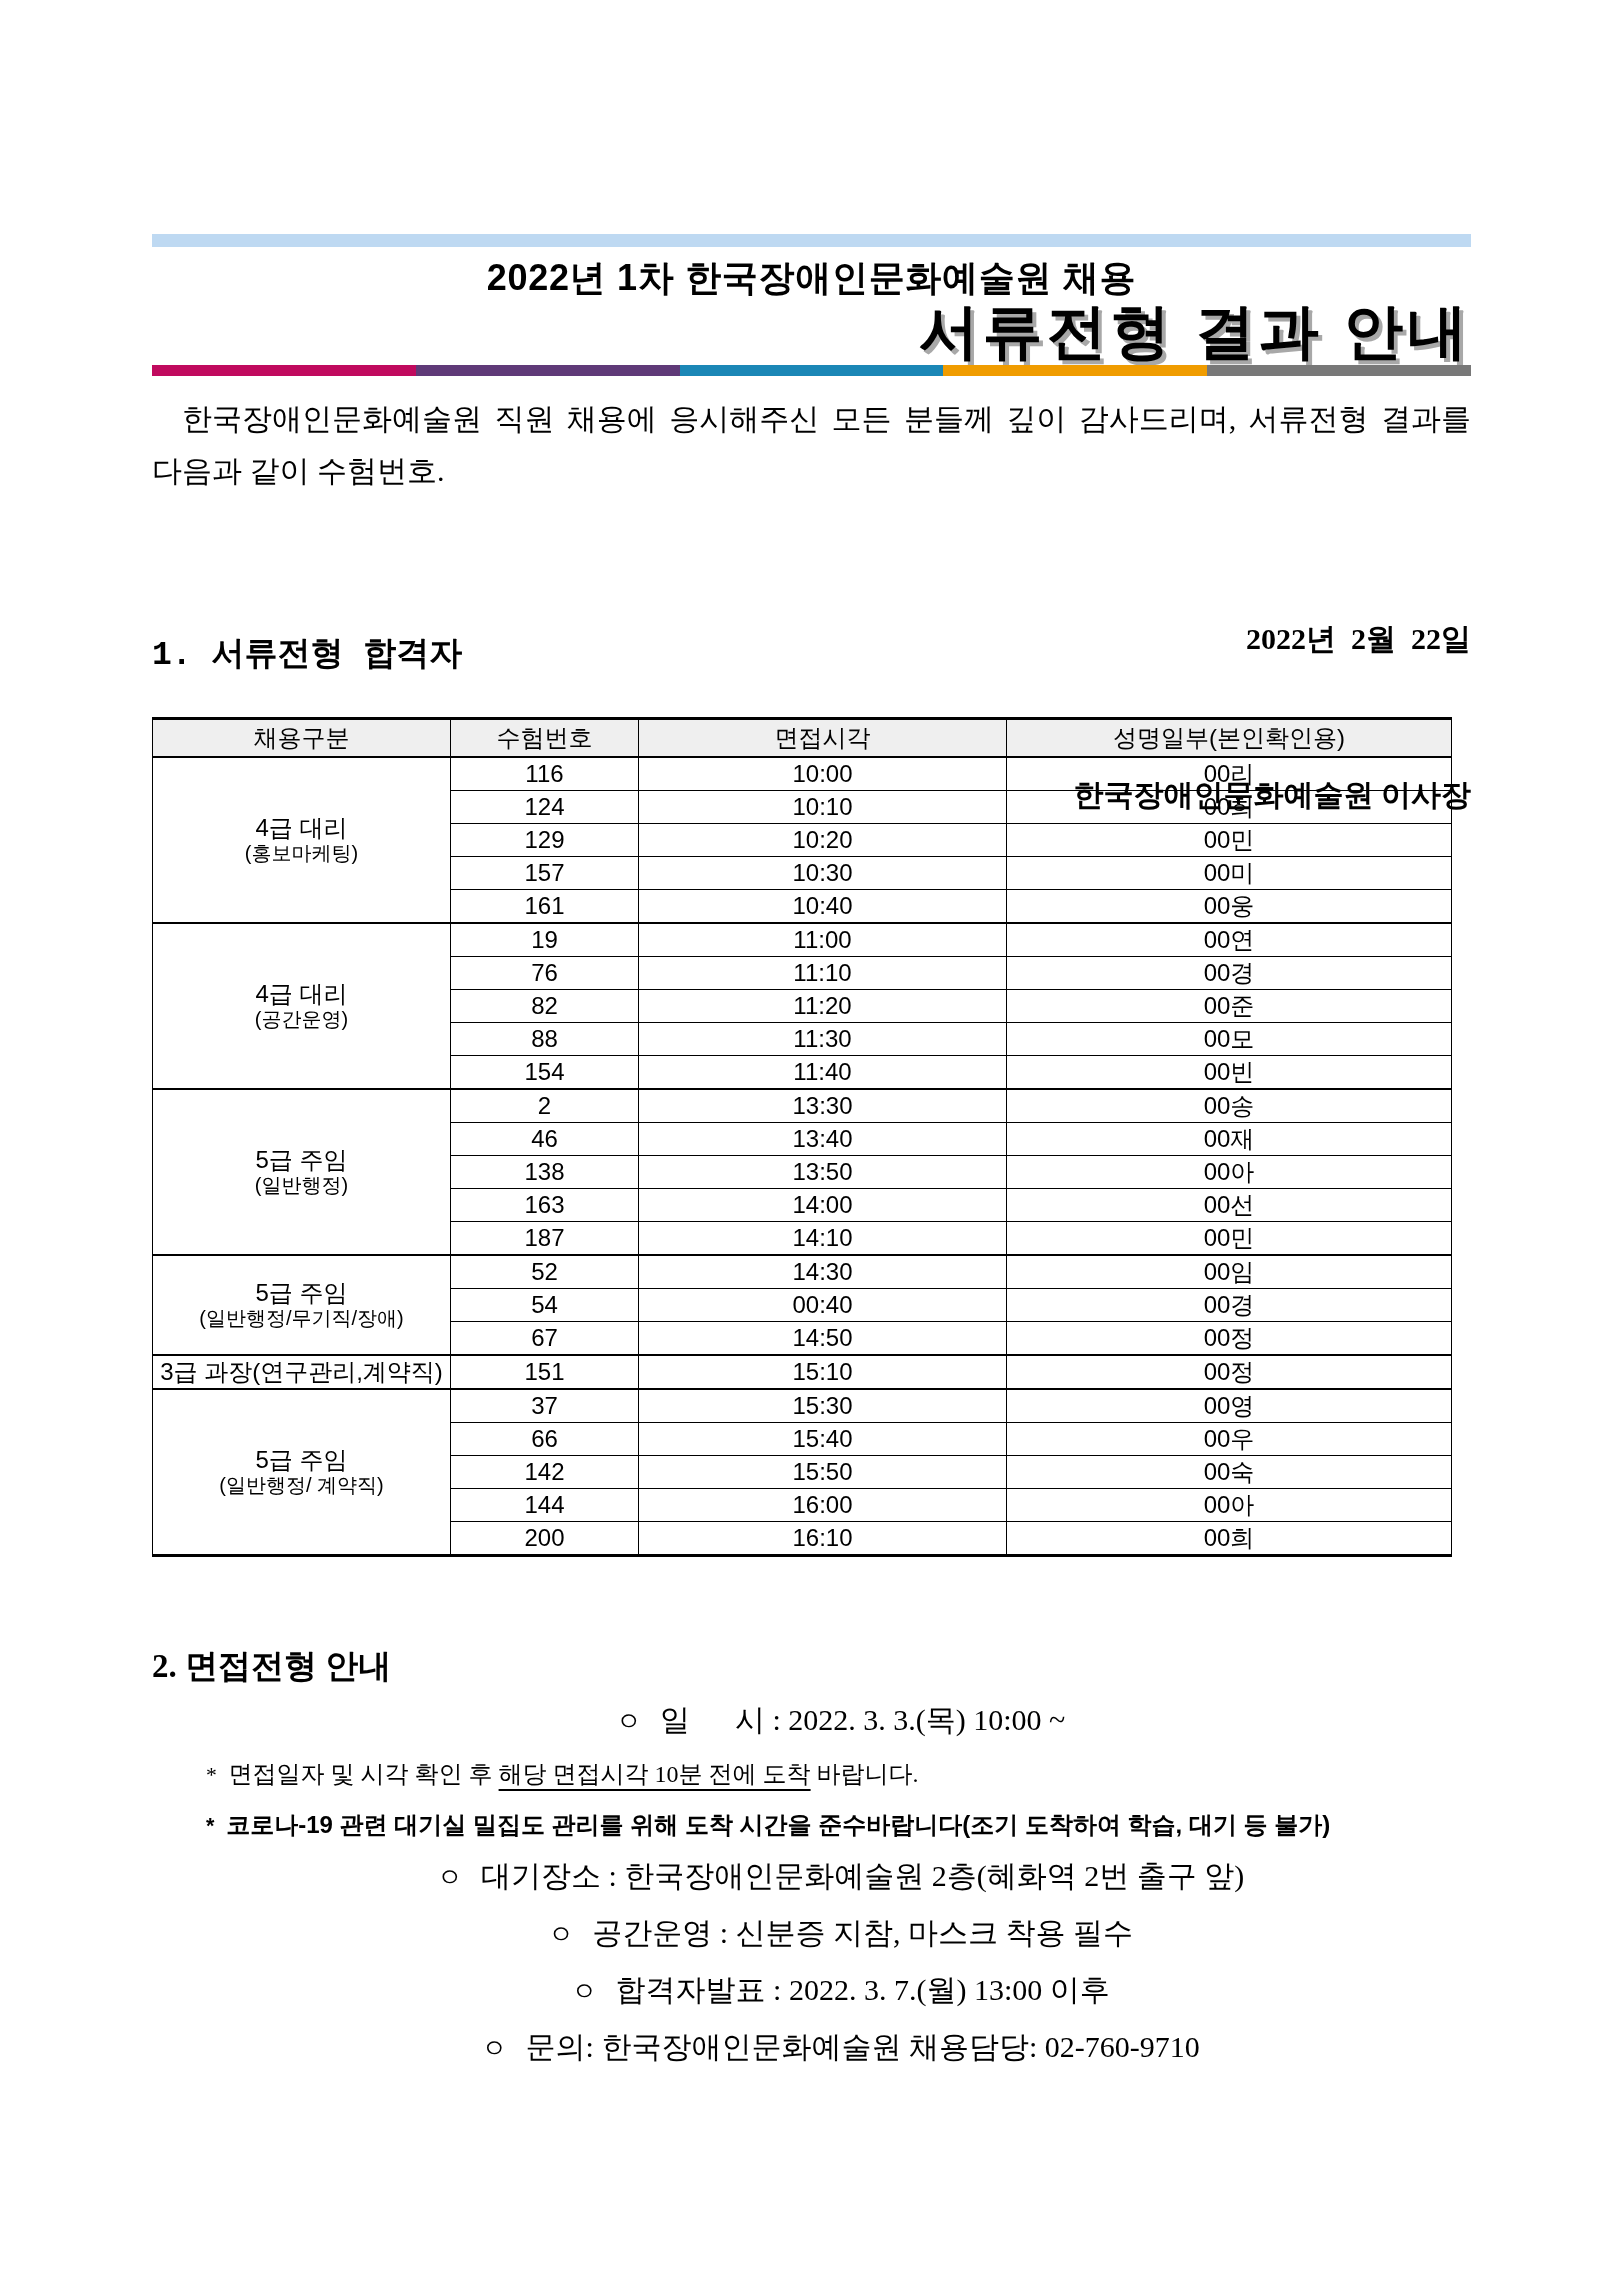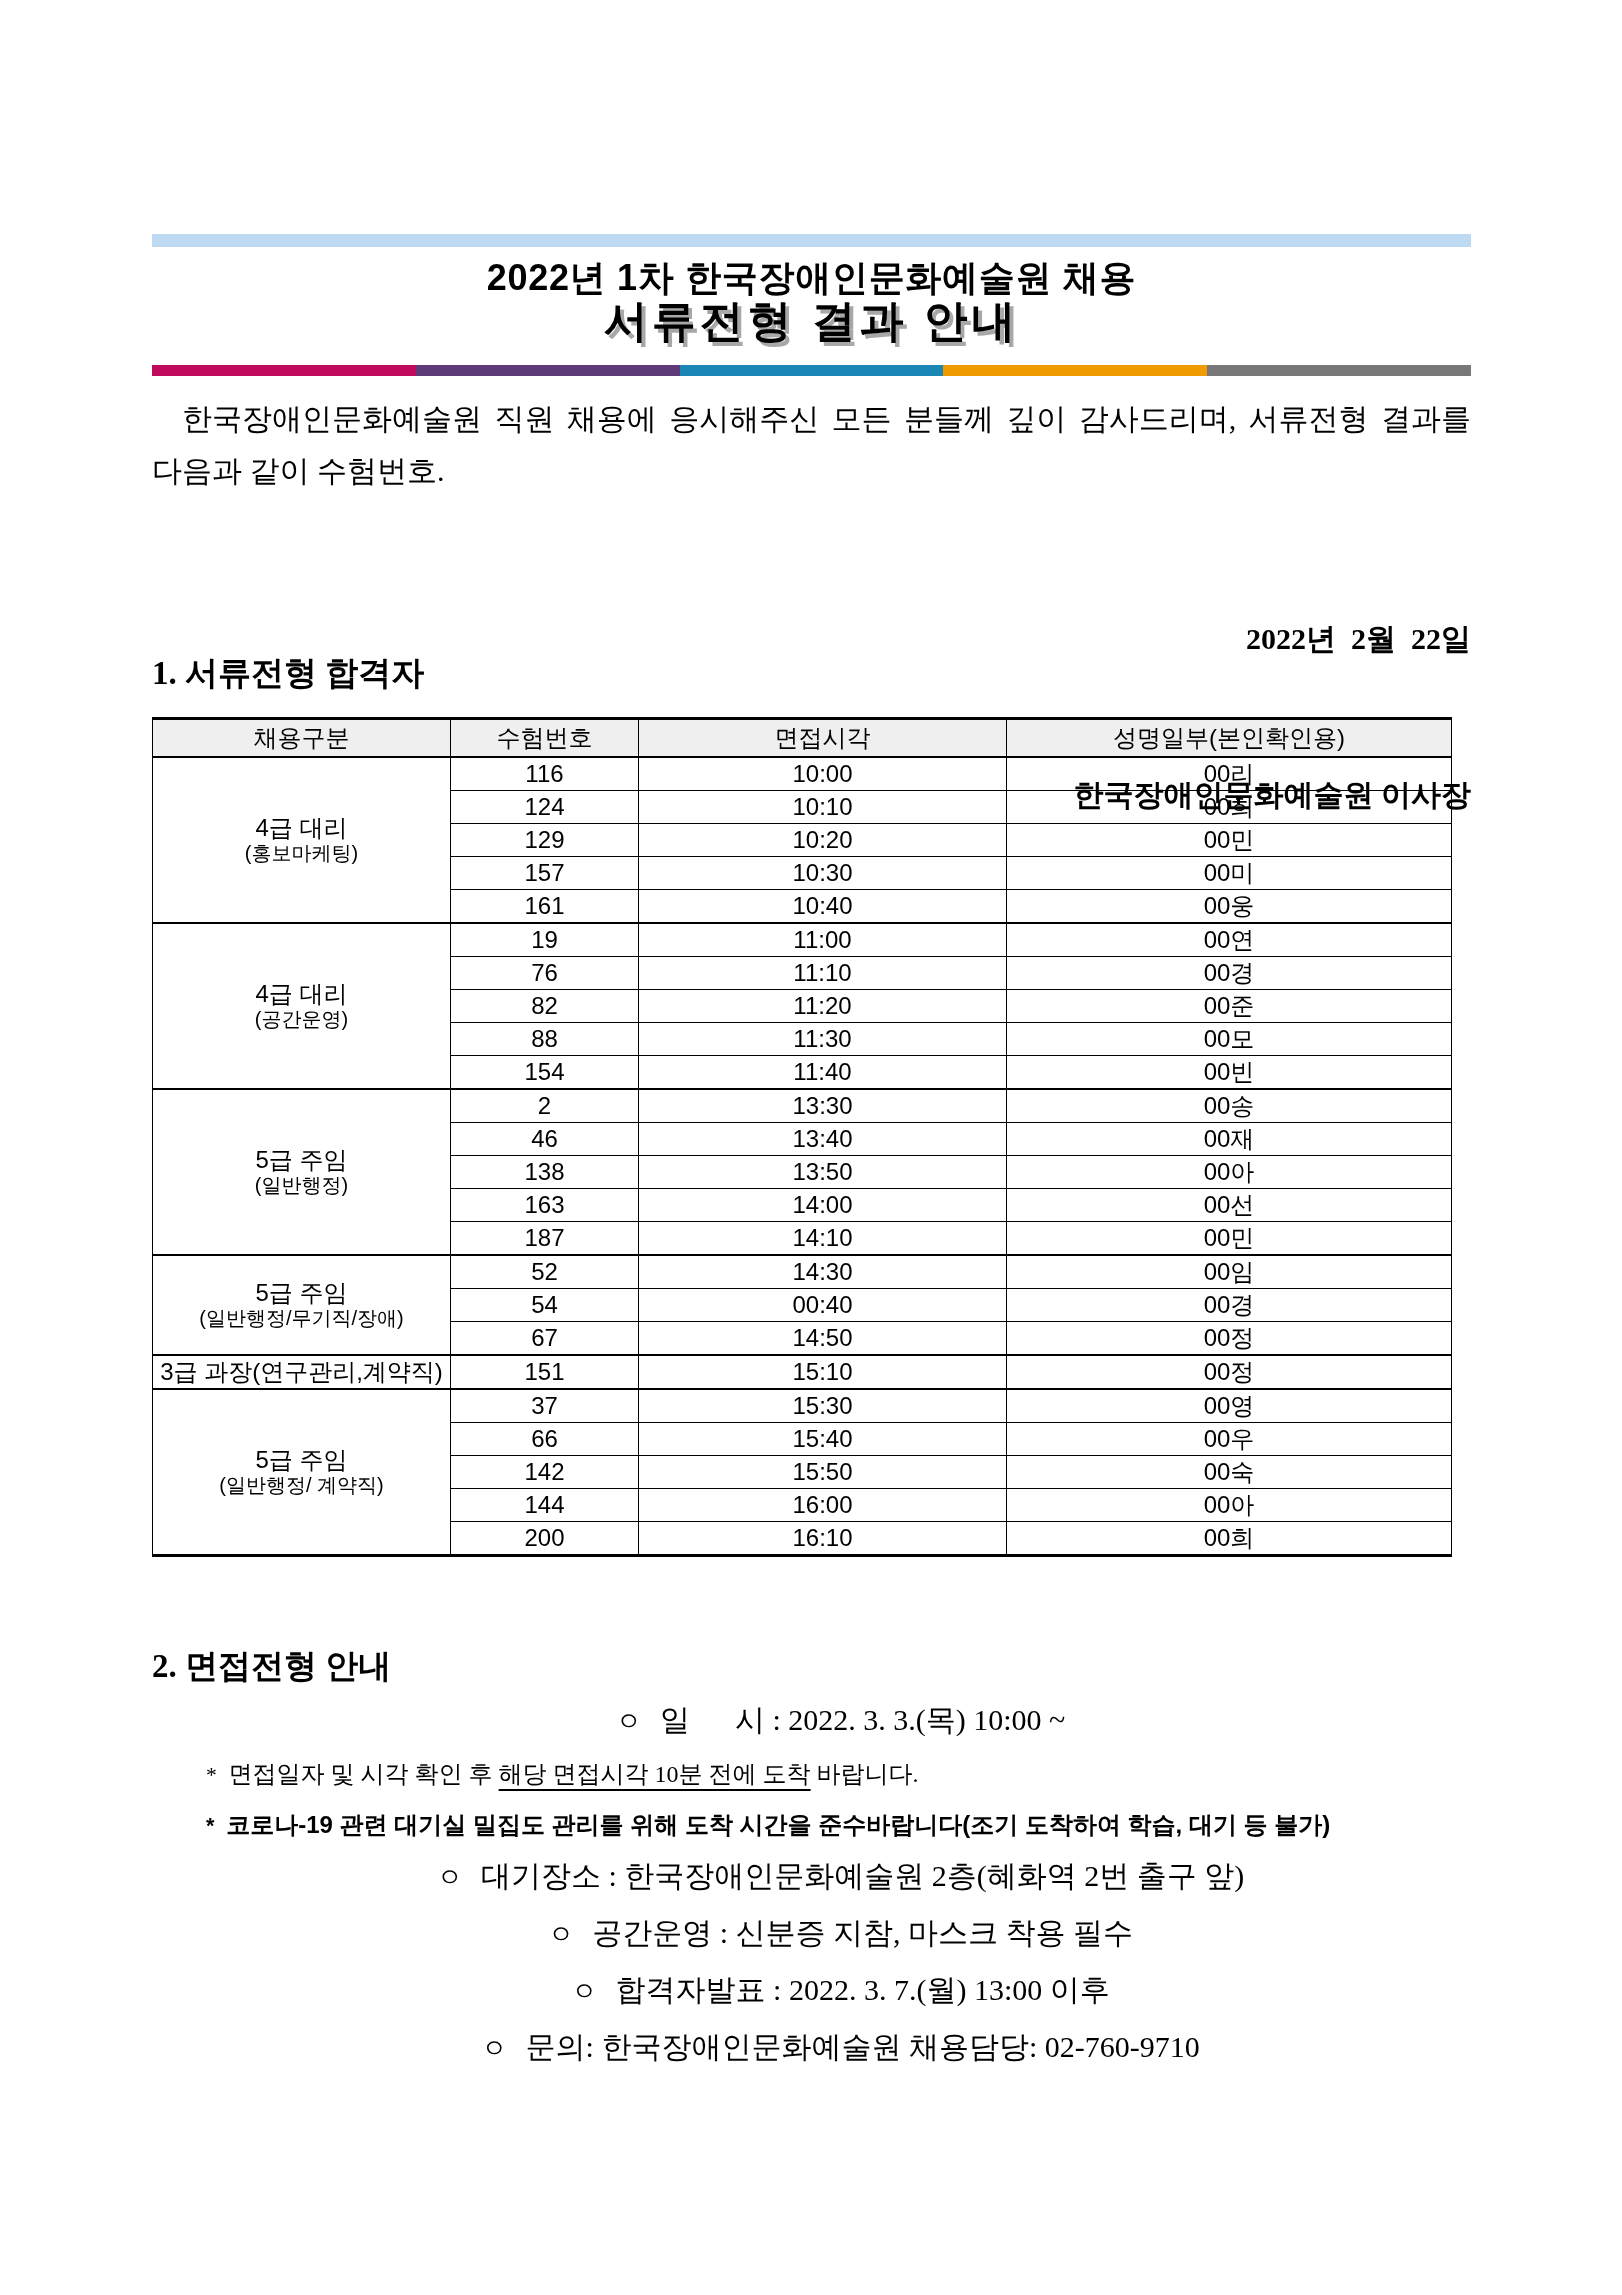--- a/index.html
+++ b/index.html
@@ -8,36 +8,36 @@
     width: 1623px; height: 2295px; position: relative;
     background: #ffffff; color: #000;
     font-family: "Liberation Serif", serif;
   }
   .top-bar { position: absolute; left: 152px; top: 234px; width: 1319px; height: 13px; }
   .title1 {
     position: absolute; left: 152px; top: 254px; width: 1319px; text-align: center;
     font-family: "Liberation Sans", sans-serif; font-size: 36px; font-weight: bold; letter-spacing: 0.7px;
   }
   .title2 {
-    position: absolute; left: 152px; top: 292px; width: 1319px; text-align: center;
-    font-family: "Liberation Sans", sans-serif; font-size: 44px; font-weight: bold;
+    position: absolute; left: 152px; top: 292px; width: 1319px; text-align: right;
+    font-family: "Liberation Sans", sans-serif; font-size: 60px; font-weight: bold;
     letter-spacing: 3.9px; text-shadow: 3.9px 3.9px 0 #a8a8a8;
   }
   .color-bar { position: absolute; left: 152px; top: 365px; width: 1319px; height: 10.5px; display: flex; }
   .color-bar > div { flex: 1 1 0; }
   .intro {
     position: absolute; left: 152px; top: 393px; width: 1319px; margin: 0;
     font-size: 30px; line-height: 52px; text-align: justify; text-indent: 30px; word-break: keep-all;
   }
   .date-block {
     position: absolute; left: 152px; top: 509px; width: 1319px; text-align: right;
     font-size: 30px; font-weight: bold; line-height: 52px; white-space: pre-wrap;
   }
   .sec-heading { position: absolute; left: 152px; margin: 0; font-size: 33px; font-weight: bold; }
-  .sec1 { top: 651px; }
+  .sec1 { top: 631px; font-family: Liberation Mono, monospace; }
   .sec2 { top: 1644px; }
   .results-table {
     position: absolute; left: 152px; top: 717px; width: 1300px;
     border-collapse: collapse; table-layout: fixed;
     font-family: "Liberation Sans", sans-serif; font-size: 24px; text-align: center;
     border-top: 3.3px solid #000; border-bottom: 3.3px solid #000;
   }
   .results-table col.c1 { width: 298px; }
   .results-table col.c2 { width: 188px; }
   .results-table col.c3 { width: 368px; }

